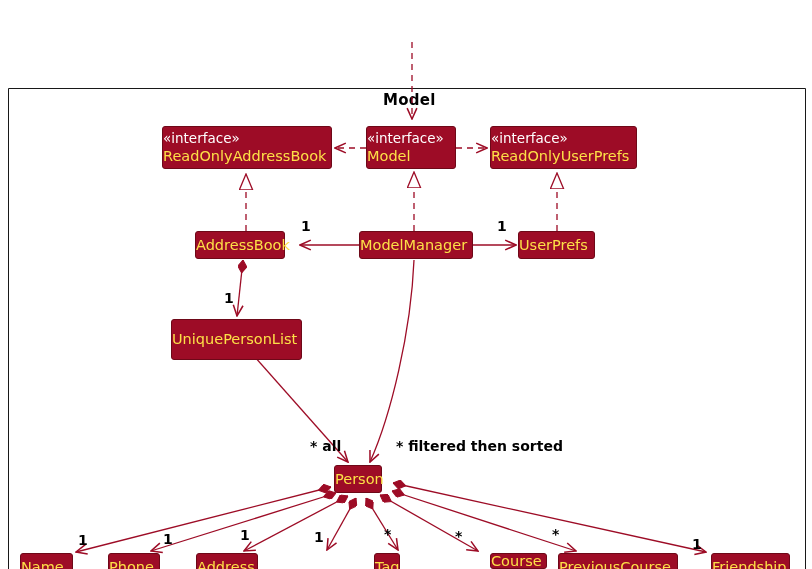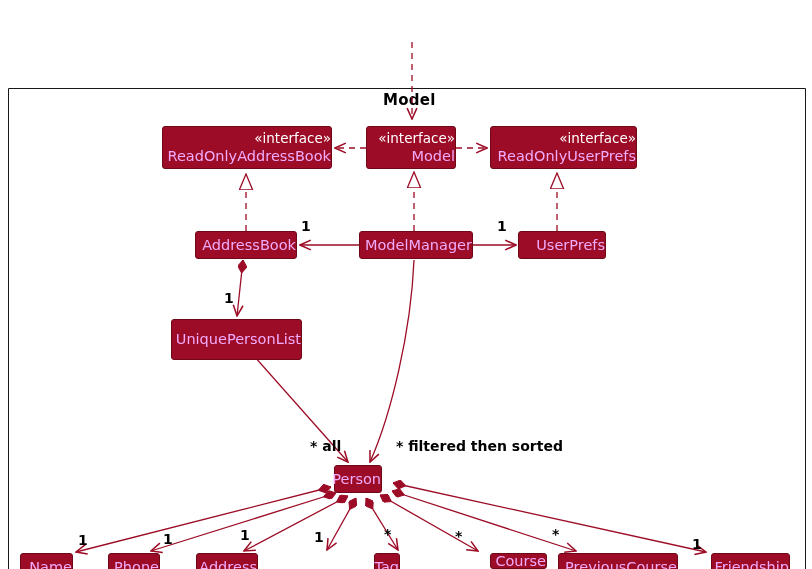--- a/index.html
+++ b/index.html
@@ -12,25 +12,25 @@
     position:absolute;left:8px;top:56px;width:796px;height:504px;
     border:1.6px solid #181818;border-radius:0 0 10px 0;background:transparent;
   }
   .frame-label{
     position:absolute;left:383px;top:59px;
     font-size:15px;font-weight:bold;color:#000;letter-spacing:0.3px;
   }
   svg.edges{position:absolute;left:0;top:0;width:812px;height:569px;}
   .node{
     position:absolute;background:#9D0C26;border:1px solid #6E0818;border-radius:3px;
-    color:#ffffff;display:flex;flex-direction:column;align-items:flex-end;justify-content:center;
+    color:#ffffff;display:flex;flex-direction:column;align-items:flex-start;justify-content:center;
     box-sizing:border-box;text-align:center;
   }
   .node .stereo{font-size:13.5px;line-height:18px;color:#fff;}
-  .node .cname{font-size:14.5px;line-height:19px;color:#f0abfc;white-space:nowrap;}
+  .node .cname{font-size:14.5px;line-height:19px;color:#fde047;white-space:nowrap;}
   .elabel{
     position:absolute;font-size:14px;font-weight:bold;color:#000;white-space:nowrap;
   }
 </style>
 </head>
 <body>
 
 <div class="stage">
 
   <div class="frame"></div>
@@ -83,27 +83,27 @@
   </div>
   <div class="node" style="left:366px;top:94px;width:90px;height:43px">
     <div class="stereo">«interface»</div>
     <div class="cname">Model</div>
   </div>
   <div class="node" style="left:490px;top:94px;width:147px;height:43px">
     <div class="stereo">«interface»</div>
     <div class="cname">ReadOnlyUserPrefs</div>
   </div>
 
-  <div class="node" style="left:195px;top:199px;width:102px;height:28px">
+  <div class="node" style="left:195px;top:199px;width:90px;height:28px">
     <div class="cname">AddressBook</div>
   </div>
   <div class="node" style="left:359px;top:199px;width:114px;height:28px">
     <div class="cname">ModelManager</div>
   </div>
-  <div class="node" style="left:518px;top:199px;width:88px;height:28px">
+  <div class="node" style="left:518px;top:199px;width:77px;height:28px">
     <div class="cname">UserPrefs</div>
   </div>
 
   <div class="node" style="left:171px;top:287px;width:131px;height:41px">
     <div class="cname">UniquePersonList</div>
   </div>
 
   <div class="node" style="left:334px;top:433px;width:48px;height:28px">
     <div class="cname">Person</div>
   </div>

